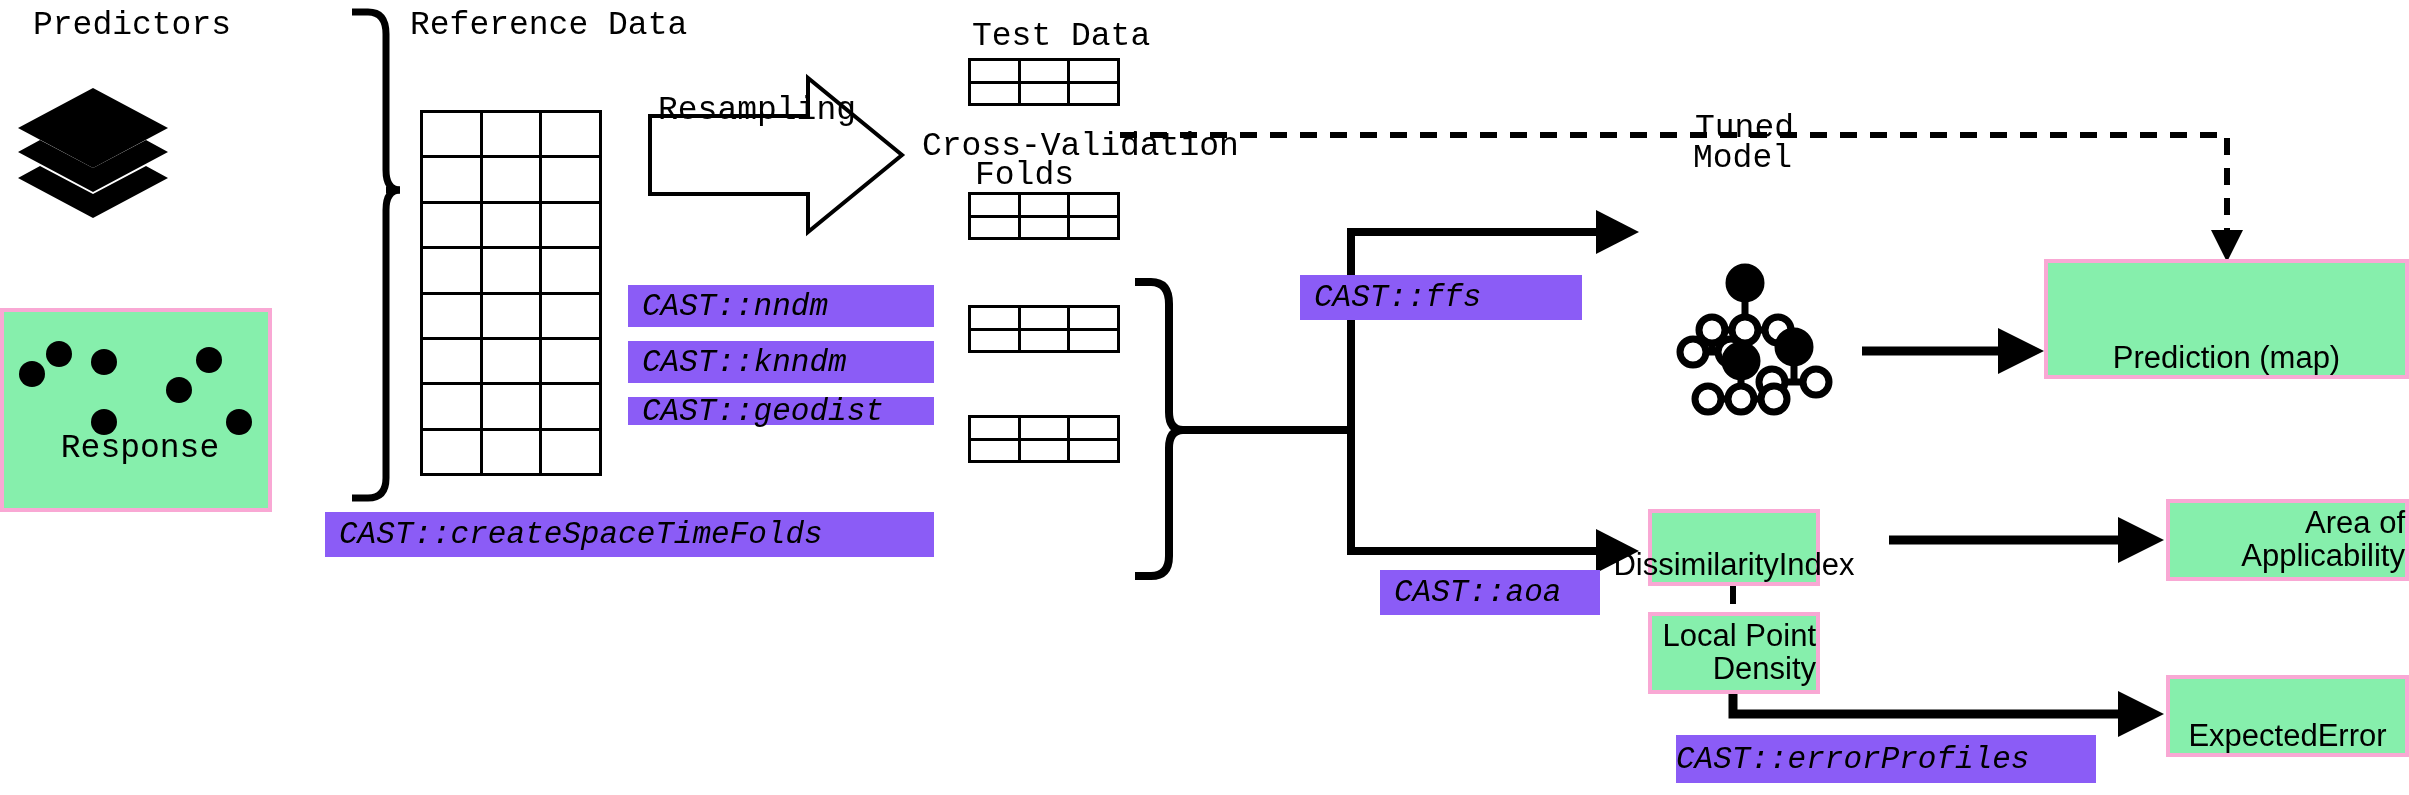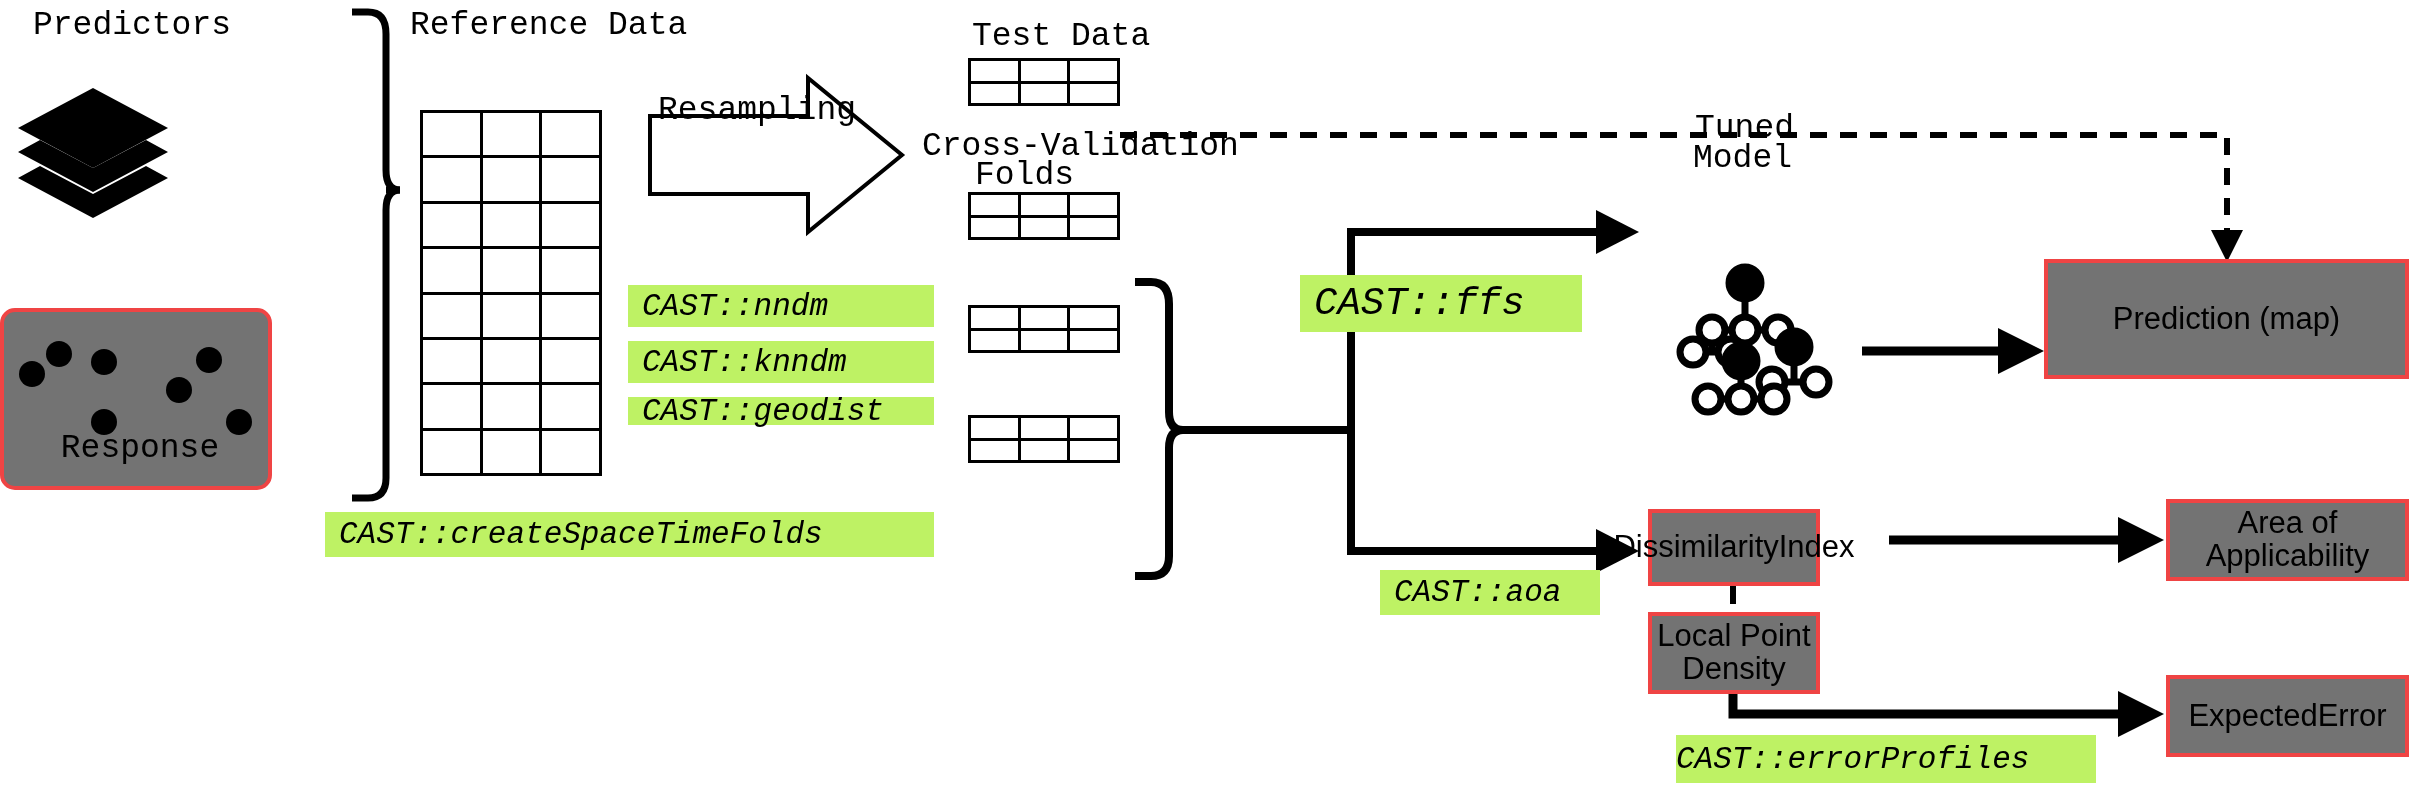--- a/index.html
+++ b/index.html
@@ -1,22 +1,22 @@
 <!DOCTYPE html>
 <html><head>
 <meta charset="utf-8">
 <style>
   html,body{margin:0;padding:0;background:#ffffff;}
   body{font-family:"Liberation Sans",sans-serif;}
   #stage{position:relative;width:2409px;height:795px;background:#fff;overflow:hidden;}
   .lbl{position:absolute;color:#000;white-space:nowrap;font-family:Liberation Mono, monospace;}
-  .code{position:absolute;background:#bef264;color:#000;font-family:"Liberation Mono",monospace;
+  .code{position:absolute;background:#8b5cf6;color:#000;font-family:"Liberation Mono",monospace;
         font-style:italic;white-space:nowrap;display:flex;align-items:center;}
-  .box{position:absolute;border:4px solid #ef4444;background:#737373;box-sizing:border-box;
-       display:flex;align-items:center;justify-content:center;text-align:center;color:#000;line-height:1.05;}
+  .box{position:absolute;border:4px solid #f9a8d4;background:#86efac;box-sizing:border-box;
+       display:flex;align-items:flex-end;justify-content:center;text-align:center;color:#000;line-height:1.05;}
   .tbl{position:absolute;box-sizing:border-box;display:grid;background:#000;border:3px solid #000;}
   .tbl > i{background:#fff;display:block;}
   svg{position:absolute;left:0;top:0;overflow:visible;}
   .ttl{font-size:33px;}
 </style>
 </head>
 <body>
 
 <div id="stage">
 
@@ -92,21 +92,21 @@
     </g>
 
     <line x1="1733" y1="583" x2="1733" y2="604" stroke="#000" stroke-width="6"></line>
 
     <g>
       <path d="M 1733,688 L 1733,714 L 2120,714" fill="none" stroke="#000" stroke-width="9"></path>
       <path d="M 2164,714 L 2118,691 L 2118,737 Z" fill="#000"></path>
     </g>
   </svg>
 
-  <div class="box" style="left:0px;top:308px;width:272px;height:182px;border-width:4px;border-radius:15px;">
+  <div class="box" style="left:0px;top:308px;width:272px;height:204px;border-width:4px;">
     <svg width="272" height="182" style="left:0;top:0;">
       <circle cx="28" cy="62" r="13" fill="#000"></circle>
       <circle cx="55" cy="42" r="13" fill="#000"></circle>
       <circle cx="100" cy="50" r="13" fill="#000"></circle>
       <circle cx="100" cy="110" r="13" fill="#000"></circle>
       <circle cx="175" cy="78" r="13" fill="#000"></circle>
       <circle cx="205" cy="48" r="13" fill="#000"></circle>
       <circle cx="235" cy="110" r="13" fill="#000"></circle>
     </svg>
     <span class="lbl ttl" style="left:0;right:0;top:120px;text-align:center;width:272px;">Response</span>
@@ -178,21 +178,21 @@
       <i></i>
       <i></i>
       <i></i>
       <i></i>
     </div>
 
   <div class="code" style="left:628px;top:285px;width:292px;height:42px;font-size:31px;padding-left:14px;">CAST::nndm</div>
   <div class="code" style="left:628px;top:341px;width:292px;height:42px;font-size:31px;padding-left:14px;">CAST::knndm</div>
   <div class="code" style="left:628px;top:397px;width:292px;height:28px;font-size:31px;padding-left:14px;">CAST::geodist</div>
   <div class="code" style="left:325px;top:512px;width:595px;height:45px;font-size:31px;padding-left:14px;">CAST::createSpaceTimeFolds</div>
-  <div class="code" style="left:1300px;top:275px;width:268px;height:57px;font-size:39px;padding-left:14px;">CAST::ffs</div>
+  <div class="code" style="left:1300px;top:275px;width:268px;height:45px;font-size:31px;padding-left:14px;">CAST::ffs</div>
   <div class="code" style="left:1380px;top:570px;width:206px;height:45px;font-size:31px;padding-left:14px;">CAST::aoa</div>
   <div class="code" style="left:1676px;top:735px;width:420px;height:48px;font-size:31px;">CAST::errorProfiles</div>
 
   <div class="box" style="left:2044px;top:259px;width:365px;height:120px;font-size:31px;">
     <span>Prediction (map)</span>
   </div>
 
   <div class="box" style="left:1648px;top:509px;width:172px;height:77px;font-size:31px;">
     <span>Dissimilarity</span>
     <span>Index</span>

